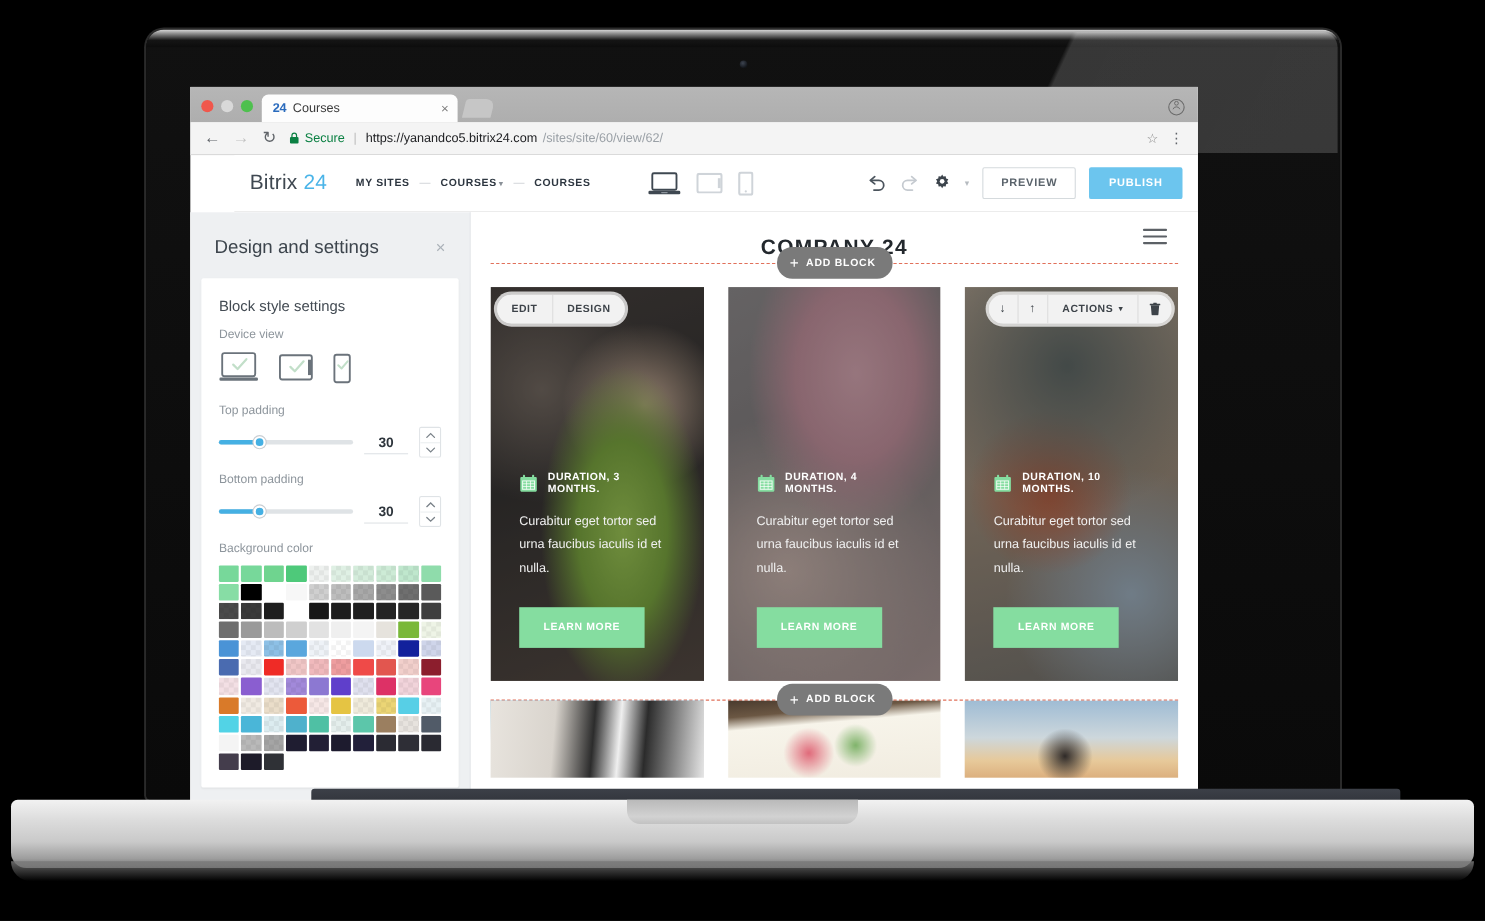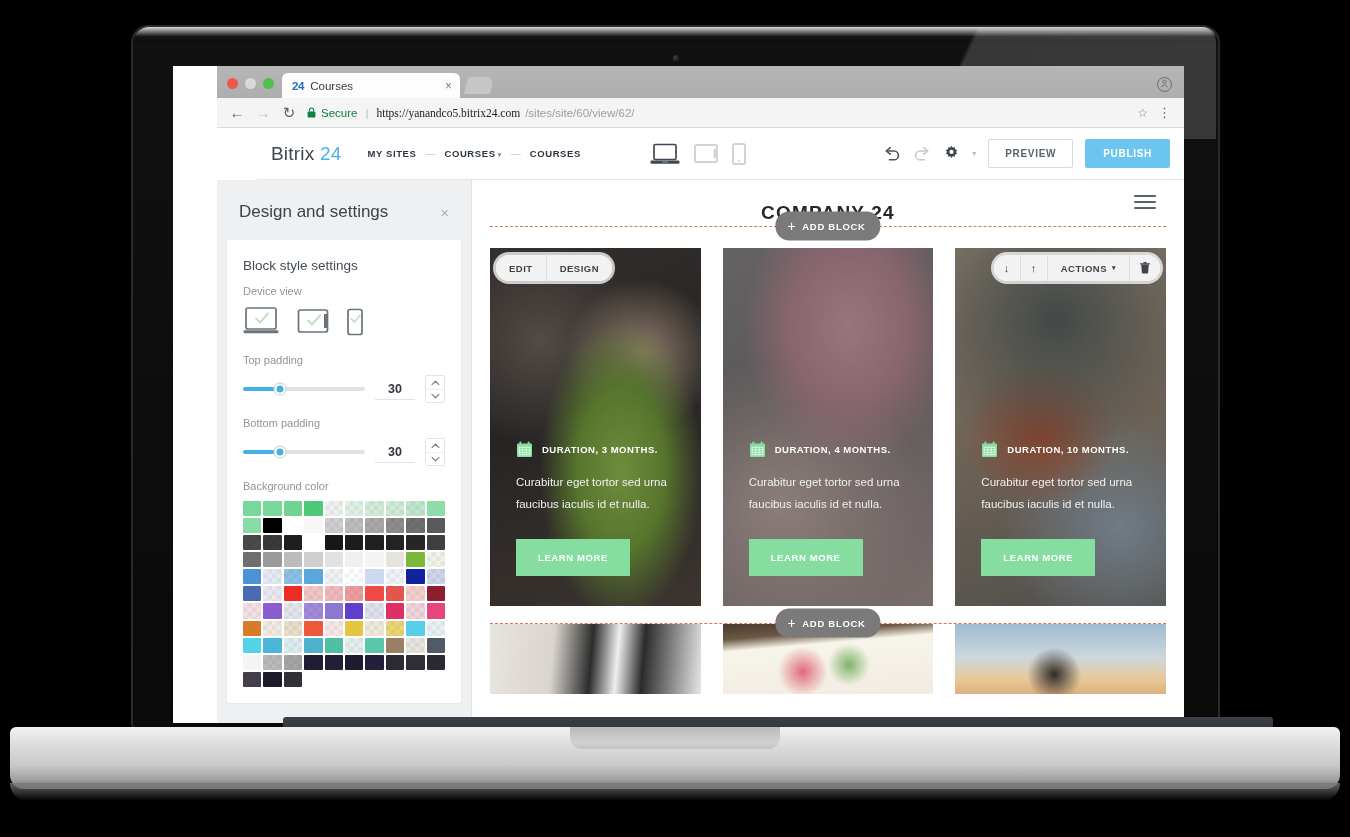--- a/index.html
+++ b/index.html
@@ -31,23 +31,23 @@
     border-radius: 0 14px 0 0;
     pointer-events: none;
   }
   .webcam {
     position: absolute; left: 50%; top: 28px; transform: translateX(-50%);
     width: 7px; height: 7px; border-radius: 50%;
     background: radial-gradient(circle at 40% 35%, #3d4450 0%, #12151a 70%);
   }
 
   .screen {
-    position: absolute; left: 40px; top: 39px;
-    width: 1011px; height: 657px;
-    background: #fff; overflow: hidden; padding-left: 44px;
+    position: absolute; left: 40px; top: 52px;
+    width: 916px; height: 657px;
+    background: #fff; overflow: hidden;
   }
 
   .laptop-base {
     position: absolute; left: 10px; top: 727px;
     width: 1330px; height: 62px;
     background: linear-gradient(180deg,#f2f2f2 0%,#dcdcdc 30%,#c9c9c9 62%,#9e9e9e 86%,#6e6e6e 100%);
     border-radius: 6px 6px 14px 14px;
   }
   .base-hinge {
     position: absolute; left: 283px; top: 717px; width: 990px; height: 22px;
@@ -105,21 +105,21 @@
     display: flex; align-items: center; gap: 10px; padding: 0 12px;
   }
   .nav-btn { font-size: 15px; color: #5f6368; line-height: 1; cursor: pointer; width: 16px; text-align: center; }
   .nav-btn.disabled { color: #c2c2c2; }
   .omnibox {
     flex: 1; height: 20px; display: flex; align-items: center; gap: 5px;
     font-size: 11.5px; white-space: nowrap;
   }
   .secure-label { color: #0b8043; font-weight: 400; }
   .url-sep { color: #bdbdbd; margin: 0 3px; }
-  .url-strong { color: #202124; font-family: Liberation Serif, serif; }
+  .url-strong { color: #202124; }
   .url-dim { color: #9aa0a6; }
   .omni-star { color: #8a8a8a; font-size: 12px; }
   .omni-menu { color: #5f6368; font-size: 13px; letter-spacing: 1px; }
 
   
   .appbar {
     height: 52px; background: #fff; border-bottom: 1px solid #e8e8e8;
     display: flex; align-items: center; padding: 0 14px; gap: 0; margin-left: 40px;
   }
   .logo { font-size: 19px; color: #3f4851; letter-spacing: .2px; font-weight: 400; }

